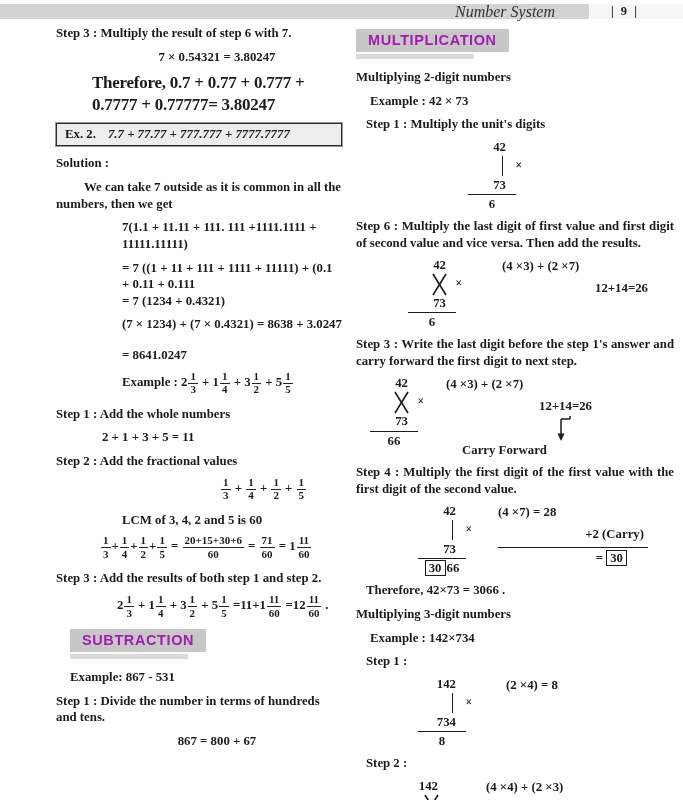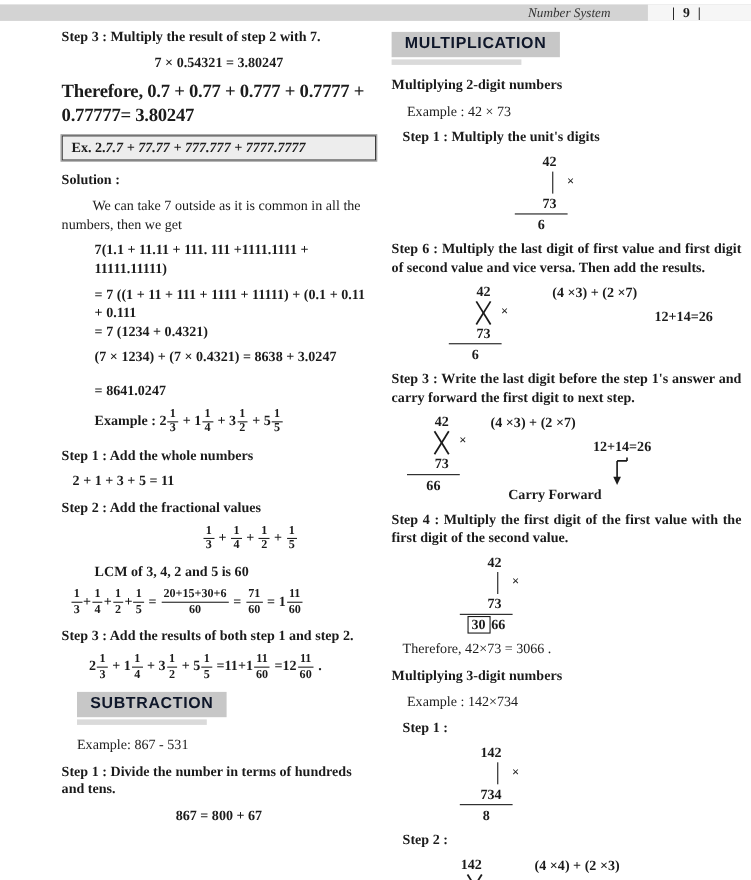--- a/index.html
+++ b/index.html
@@ -5,51 +5,51 @@
   html,body{margin:0;padding:0;}
   body{
     width:683px;height:800px;overflow:hidden;background:#ffffff;
     font-family:"Liberation Serif",serif;color:#1b1b1b;font-size:12.8px;
   }
   
   .topbar{
     margin-top:4px;height:15px;background:#d3d3d3;
     display:flex;justify-content:flex-end;align-items:center;
   }
-  .topbar .htitle{font-style:italic;font-size:12px;color:#333;margin-right:34px;}
+  .topbar .htitle{font-style:italic;font-size:16px;color:#333;margin-right:34px;}
   .pagebox{
     background:#f6f6f6;height:15px;display:flex;align-items:center;
     padding:0 44px 0 22px;font-weight:bold;font-size:12.5px;letter-spacing:2px;
   }
   
   .cols{display:flex;padding:6px 6px 0 56px;}
   .colL{width:286px;flex:none;}
   .colR{width:318px;flex:none;margin-left:14px;}
   
-  .p{margin:0 0 7px 0;line-height:1.3;}
+  .p{margin:0 0 7px 0;line-height:1.3;font-weight:bold;}
   .step{font-weight:bold;}
-  .f{font-weight:600;}
+  .f{font-weight:600;margin-left:36px;}
   .center{text-align:center;}
   .tight{font-size:17px;letter-spacing:-0.25px;}
   .ind8{padding-left:8px;}  .ind10{padding-left:10px;} .ind14{padding-left:14px;}
   .ind25{padding-left:25px;} .ind30{padding-left:30px;} .ind135{padding-left:128px;}
   .mb0{margin-bottom:0;} .mb10{margin-bottom:10px;} .mt10{margin-top:10px;} .mt14{margin-top:14px;}
   .indent1{text-indent:28px;}
   
   .exbox{
     border:1.5px solid #2a2a2a;outline:1px solid #999;background:#ededed;
-    padding:3px 8px;margin:2px 0 9px 0;display:flex;gap:0;align-items:baseline;
+    padding:3px 8px;margin:2px 0 9px 0;display:flex;gap:12px;align-items:baseline;
   }
   .exlabel{font-weight:bold;}
   .exexpr{font-weight:bold;font-style:italic;}
   
   .secwrap{margin:4px 0 10px 0;}
   .ml14{margin-left:14px;}
   .sec{
-    display:inline-block;background:#c7c7c7;color:#0f172a;
+    display:inline-block;background:#c7c7c7;color:#a21caf;
     font-family:"Liberation Sans",sans-serif;font-weight:bold;font-size:14.5px;
     letter-spacing:0.6px;padding:3px 12px 4px 12px;
   }
   .secbar{height:5px;background:#dadada;margin-top:2px;width:118px;}
   
   .frac{
     display:inline-flex;flex-direction:column;align-items:center;
     vertical-align:middle;line-height:1.05;font-size:11px;margin:0 1px;
     font-weight:600;
   }
@@ -88,21 +88,21 @@
 <body>
 
 <div class="topbar">
   <span class="htitle">Number System</span>
   <span class="pagebox">| 9 |</span>
 </div>
 
 <div class="cols">
 
   <div class="colL">
-    <div class="p step">Step 3 : Multiply the result of step 2 with 7.</div>
+    <div class="p step">Step 3 : Multiply the result of step 6 with 7.</div>
     <div class="p f center">7 × 0.54321  = 3.80247</div>
     <div class="p f tight">Therefore, 0.7 + 0.77 + 0.777 + 0.7777 + 0.77777= 3.80247</div>
 
     <div class="exbox">
       <span class="exlabel">Ex. 2.</span>
       <span class="exexpr">7.7 + 77.77 + 777.777 + 7777.7777</span>
     </div>
 
     <div class="p step">Solution :</div>
     <div class="p indent1">We can take 7 outside as it is common in all the numbers, then we get</div>
@@ -274,37 +274,46 @@
     <div class="mulfig fig4">
       <div class="mf">
         <div class="mf-top">42</div>
         <div class="mf-conn">
           <span class="vbar"></span>
           <span class="mf-times">×</span>
         </div>
         <div class="mf-bot">73</div>
         <div class="mf-res"><span class="resbox">30</span><span>66</span></div>
       </div>
+      <div class="ann">
+        <div class="ann1">(4 ×7) = 28</div>
+        <div class="ann2">+2 (Carry)</div>
+        <div class="annrule"></div>
+        <div class="ann3"><span>=</span> <span class="resbox">30</span></div>
+      </div>
     </div>
 
     <div class="p ind10">Therefore, 42×73 = 3066 .</div>
     <div class="p step">Multiplying 3-digit numbers</div>
     <div class="p ind14">Example : 142×734</div>
     <div class="p step ind10">Step 1 :</div>
 
     <div class="mulfig fig5">
       <div class="mf">
         <div class="mf-top">142</div>
         <div class="mf-conn">
           <span class="vbar"></span>
           <span class="mf-times">×</span>
         </div>
         <div class="mf-bot">734</div>
         <div class="mf-res">8</div>
       </div>
+      <div class="ann">
+        <div class="ann1">(2 ×4) = 8</div>
+      </div>
     </div>
 
     <div class="p step ind10">Step 2 :</div>
 
     <div class="mulfig fig6">
       <div class="mf">
         <div class="mf-top">142</div>
         <div class="mf-conn">
           <svg class="cross" width="17" height="23" viewBox="0 0 17 23">
             <line x1="2" y1="1" x2="15" y2="22" stroke="#1b1b1b" stroke-width="1.6"></line>

